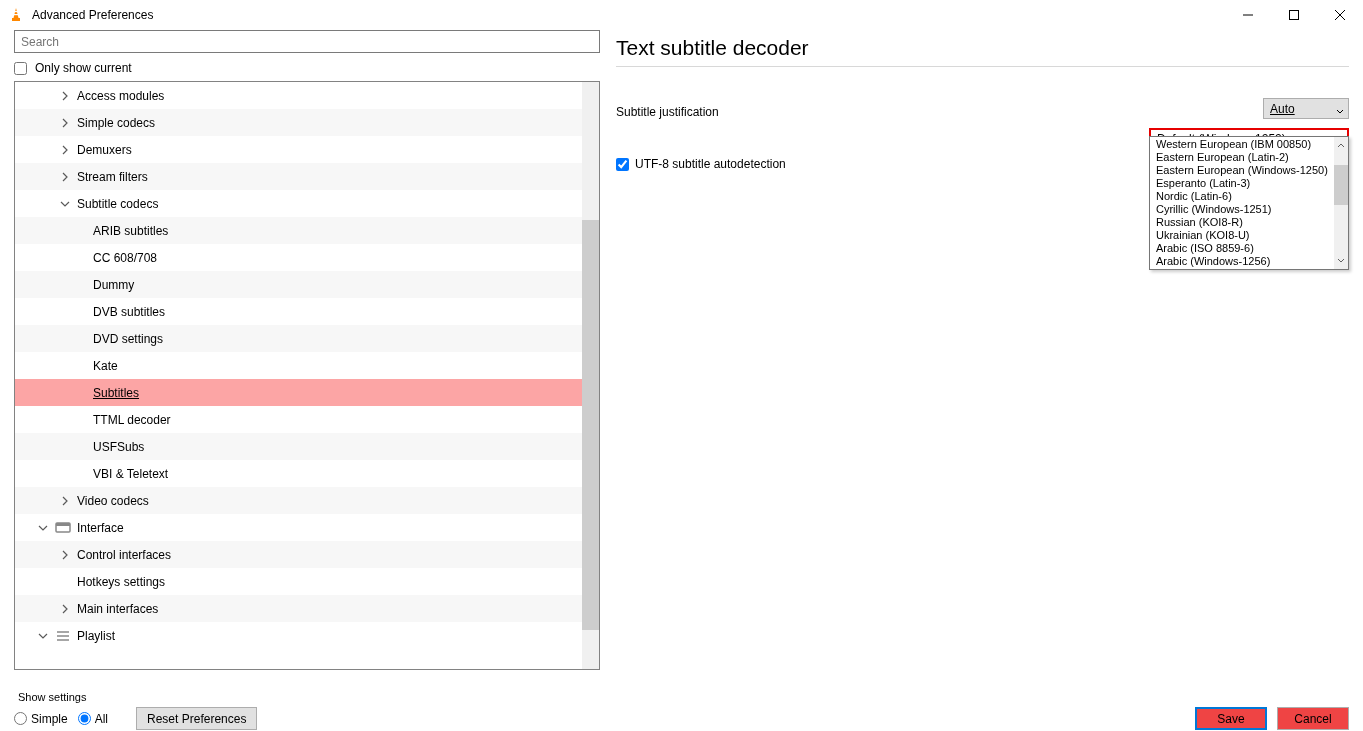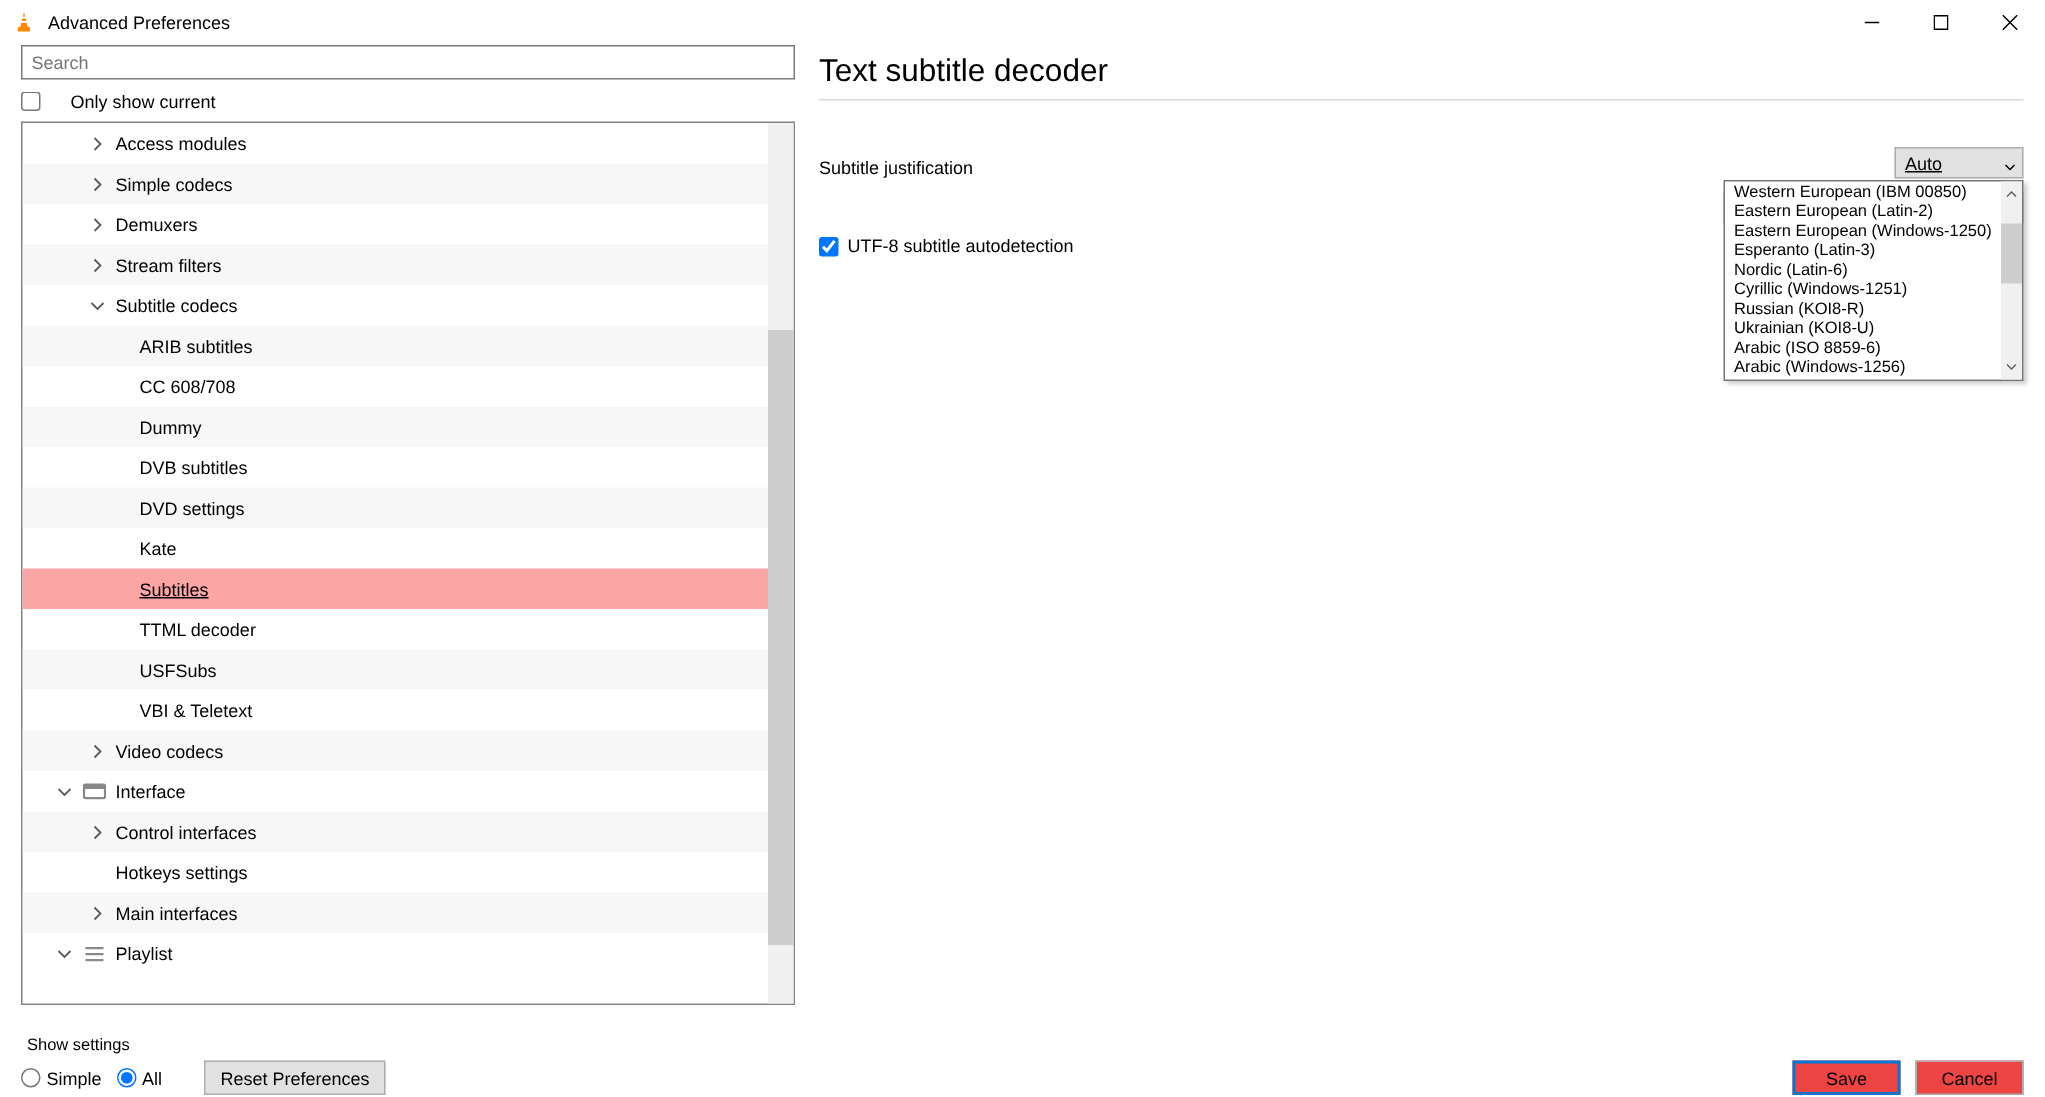--- a/index.html
+++ b/index.html
@@ -10,23 +10,23 @@
   .titlebar .vlc-cone { width: 16px; height: 16px; margin-right: 8px; }
   .titlebar .title { font-size: 12px; }
   .winbtns { margin-left: auto; display: flex; }
   .winbtn { width: 46px; height: 30px; display: flex; align-items: center; justify-content: center; }
   .winbtn svg { stroke: #000; stroke-width: 1; fill: none; }
 
   
   .content { display: flex; height: 640px; padding: 0 14px; gap: 16px; }
 
   
-  .left { width: 516px; display: flex; flex-direction: column; }
+  .left { width: 586px; display: flex; flex-direction: column; }
   .searchbox { border: 1px solid #7a7a7a; height: 23px; padding: 2px 6px; font-size: 12px; color: #666; outline: none; background: #fff; }
-  .onlycurrent { display: flex; align-items: flex-start; gap: 20px; margin: 8px 0 6px 0; }
+  .onlycurrent { display: flex; align-items: center; gap: 8px; margin: 8px 0 6px 0; }
   .onlycurrent input { width: 13px; height: 13px; }
 
   .tree-outer { border: 1px solid #828282; flex: 1; display: flex; position: relative; background: #fff; }
   .tree { flex: 1; overflow: hidden; }
   .tree-scrollbar { width: 17px; background: #f0f0f0; position: relative; }
   .tree-thumb { position: absolute; left: 0; right: 0; top: 138px; height: 410px; background: #cdcdcd; }
 
   .tree-row { height: 27px; display: flex; align-items: center; padding-left: 6px; cursor: default; }
   .tree-row.alt { background: #f7f7f7; }
   .tree-row.selected { background: #fca5a5; text-decoration: underline; }
@@ -47,21 +47,21 @@
   .form-row .ctrl { margin-left: auto; }
 
   .combo { display: flex; align-items: center; justify-content: space-between; border: 1px solid #adadad; background: #e1e1e1; height: 21px; padding: 0 4px 0 6px; }
   .combo .arrow { width: 8px; height: 8px; }
   .combo.auto { width: 86px; text-decoration: underline; }
   .combo.encoding { width: 200px; background: #fff; border: 2px solid #e60000; }
 
   .chk-row { display: flex; align-items: center; gap: 6px; margin-top: 2px; }
   .chk-row input { width: 13px; height: 13px; }
 
-  .dropdown-list { position: absolute; right: 0; top: 90px; width: 200px; border: 1px solid #767676; background: #fff; box-shadow: 2px 2px 3px rgba(0,0,0,0.2); display: flex; }
+  .dropdown-list { position: absolute; right: 0; top: 106px; width: 200px; border: 1px solid #767676; background: #fff; box-shadow: 2px 2px 3px rgba(0,0,0,0.2); display: flex; }
   .dropdown-items { flex: 1; padding: 1px 0; }
   .dropdown-items div { padding: 0 6px; height: 13px; line-height: 13px; font-size: 11px; white-space: nowrap; }
   .dropdown-scroll { width: 17px; background: #f0f0f0; position: relative; }
   .dropdown-scroll .up, .dropdown-scroll .down { height: 17px; display: flex; align-items: center; justify-content: center; }
   .dropdown-scroll .thumb { position: absolute; left: 0; right: 0; top: 28px; height: 40px; background: #cdcdcd; }
 
   
   .bottom { height: 60px; padding: 8px 14px 0 14px; display: flex; align-items: flex-end; }
   .show-settings-box { }
   .show-settings-box .grp-label { font-size: 11px; margin-bottom: 4px; padding-left: 4px; }

